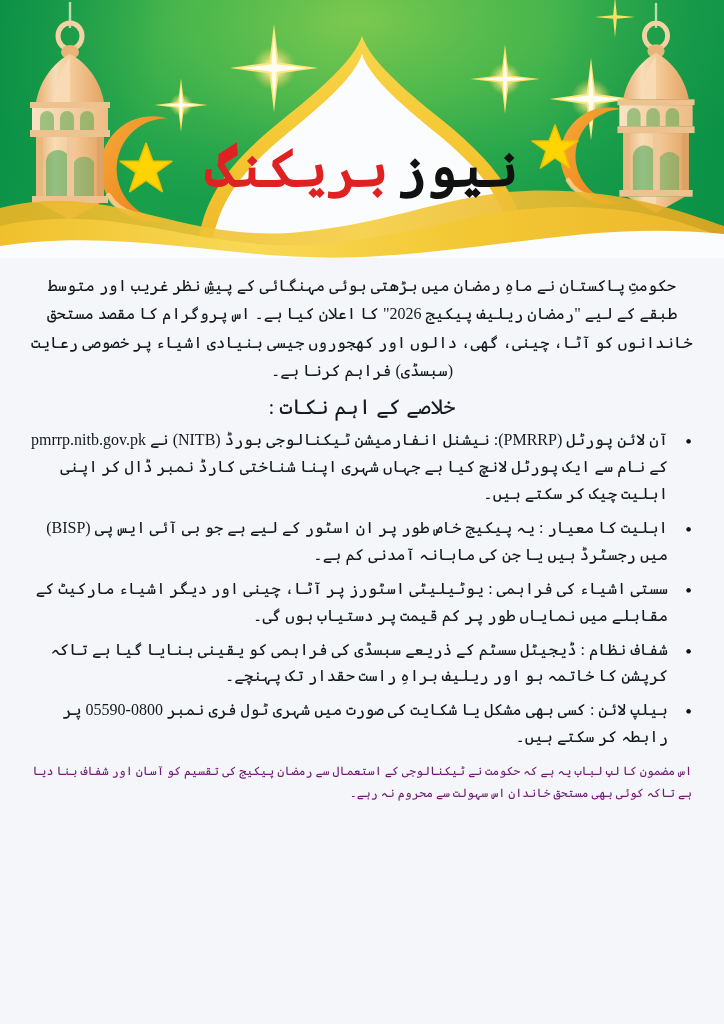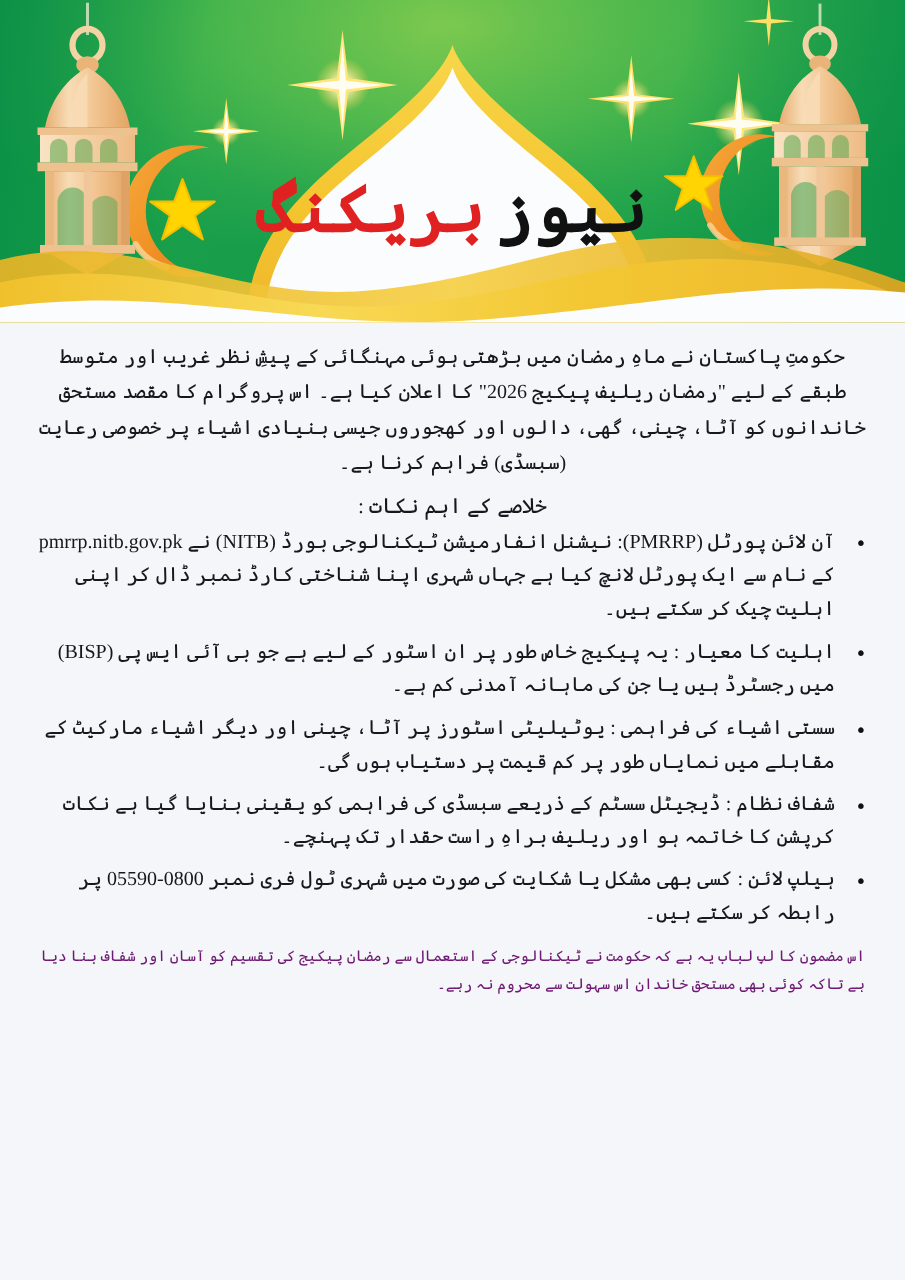--- a/index.html
+++ b/index.html
@@ -122,21 +122,21 @@
   .intro {
     text-align: center;
     font-size: 16px;
     line-height: 1.78;
     margin: 6px 8px 6px 8px;
     color: #15191f;
   }
 
   .subhead {
     text-align: center;
-    font-size: 17px;
+    font-size: 21px;
     line-height: 1.5;
     margin: 2px 0 4px 0;
     font-weight: normal;
     color: #15191f;
   }
 
   ul.points {
     list-style: none;
     margin: 0;
     padding: 0 34px 0 6px;
@@ -350,20 +350,20 @@
   <div class="content">
 
     <p class="intro">حکومتِ پاکستان نے ماہِ رمضان میں بڑھتی ہوئی مہنگائی کے پیشِ نظر غریب اور متوسط طبقے کے لیے "رمضان ریلیف پیکیج 2026" کا اعلان کیا ہے۔ اس پروگرام کا مقصد مستحق خاندانوں کو آٹا، چینی، گھی، دالوں اور کھجوروں جیسی بنیادی اشیاء پر خصوصی رعایت (سبسڈی) فراہم کرنا ہے۔</p>
 
     <p class="subhead">خلاصے کے اہم نکات :</p>
 
     <ul class="points">
       <li>آن لائن پورٹل (PMRRP): نیشنل انفارمیشن ٹیکنالوجی بورڈ (NITB) نے pmrrp.nitb.gov.pk کے نام سے ایک پورٹل لانچ کیا ہے جہاں شہری اپنا شناختی کارڈ نمبر ڈال کر اپنی اہلیت چیک کر سکتے ہیں۔</li>
       <li>اہلیت کا معیار : یہ پیکیج خاص طور پر ان اسٹور کے لیے ہے جو بی آئی ایس پی (BISP) میں رجسٹرڈ ہیں یا جن کی ماہانہ آمدنی کم ہے۔</li>
       <li>سستی اشیاء کی فراہمی : یوٹیلیٹی اسٹورز پر آٹا، چینی اور دیگر اشیاء مارکیٹ کے مقابلے میں نمایاں طور پر کم قیمت پر دستیاب ہوں گی۔</li>
-      <li>شفاف نظام : ڈیجیٹل سسٹم کے ذریعے سبسڈی کی فراہمی کو یقینی بنایا گیا ہے نکات کرپشن کا خاتمہ ہو اور ریلیف براہِ راست حقدار تک پہنچے۔</li>
+      <li>شفاف نظام : ڈیجیٹل سسٹم کے ذریعے سبسڈی کی فراہمی کو یقینی بنایا گیا ہے تاکہ کرپشن کا خاتمہ ہو اور ریلیف براہِ راست حقدار تک پہنچے۔</li>
       <li>ہیلپ لائن : کسی بھی مشکل یا شکایت کی صورت میں شہری ٹول فری نمبر 0800-05590 پر رابطہ کر سکتے ہیں۔</li>
     </ul>
 
     <p class="closing">اس مضمون کا لبِ لباب یہ ہے کہ حکومت نے ٹیکنالوجی کے استعمال سے رمضان پیکیج کی تقسیم کو آسان اور شفاف بنا دیا ہے تاکہ کوئی بھی مستحق خاندان اس سہولت سے محروم نہ رہے۔</p>
   </div>
 
 </div>
 
 </body></html>

